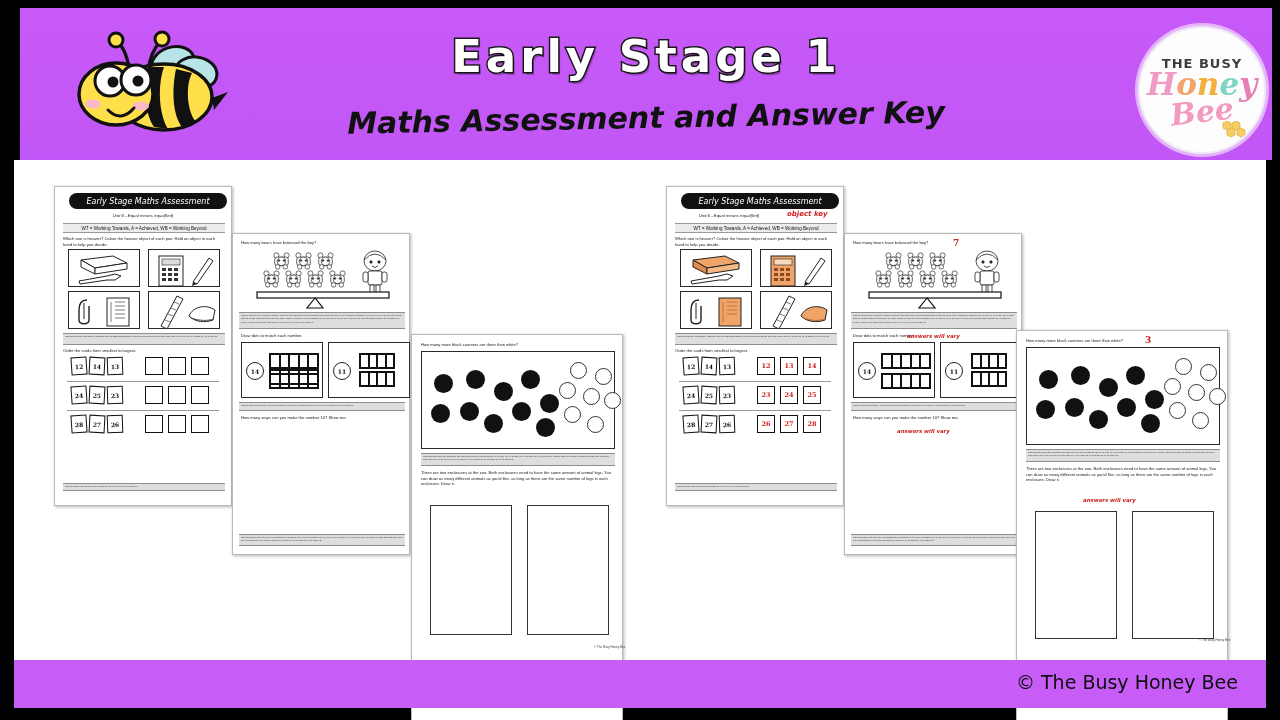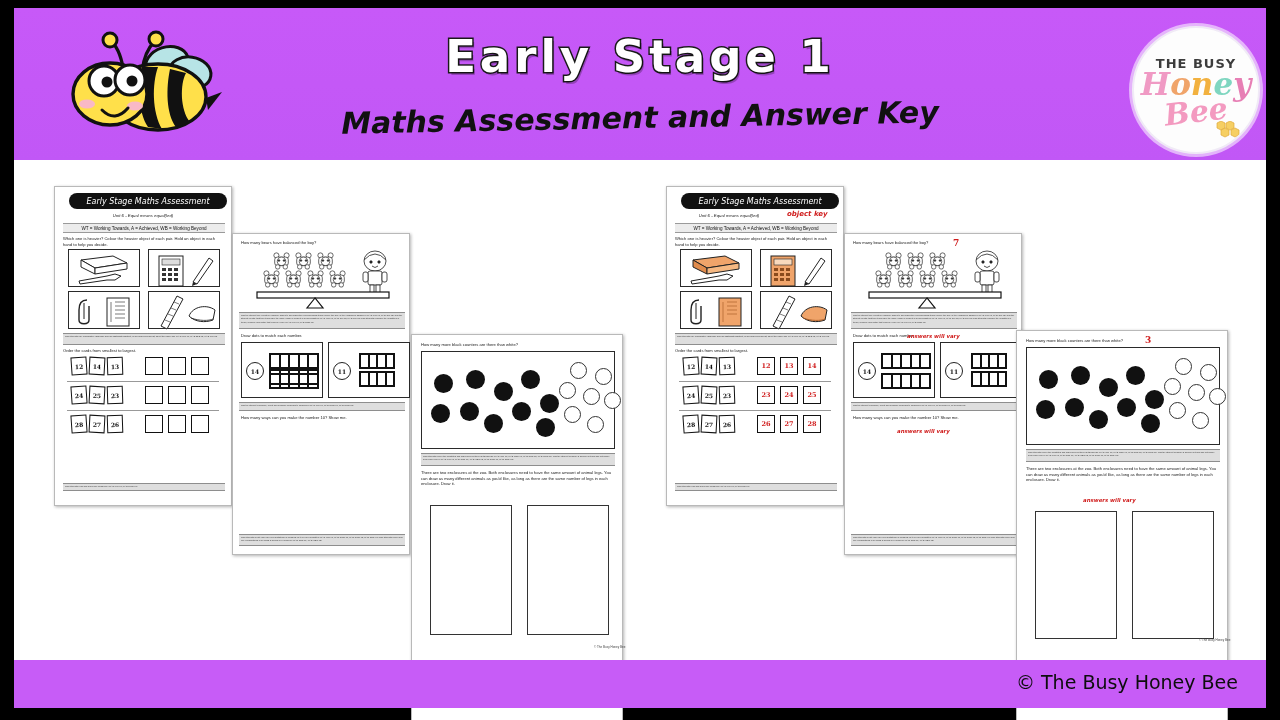--- a/index.html
+++ b/index.html
@@ -4,21 +4,21 @@
 <style>
   * { box-sizing: border-box; margin: 0; padding: 0; }
   html, body { width: 1280px; height: 720px; overflow: hidden; }
   body {
     font-family: "Liberation Sans", sans-serif;
     background: #000000;
     position: relative;
   }
   
   .banner {
-    position: absolute; left: 14px; top: 8px; width: 1252px; height: 152px;
+    position: absolute; left: 20px; top: 8px; width: 1252px; height: 152px;
     background: #c75cf7;
     background: linear-gradient(180deg,#c759f8 0%,#c157f6 100%);
   }
   .banner-title {
     position: absolute; left: 0; top: 22px; width: 100%;
     text-align: center;
     font-family: "DejaVu Sans", sans-serif;
     font-size: 45px; font-weight: bold; letter-spacing: 4px;
     color: #ffffff;
     -webkit-text-stroke: 3px #1a1a1a;

